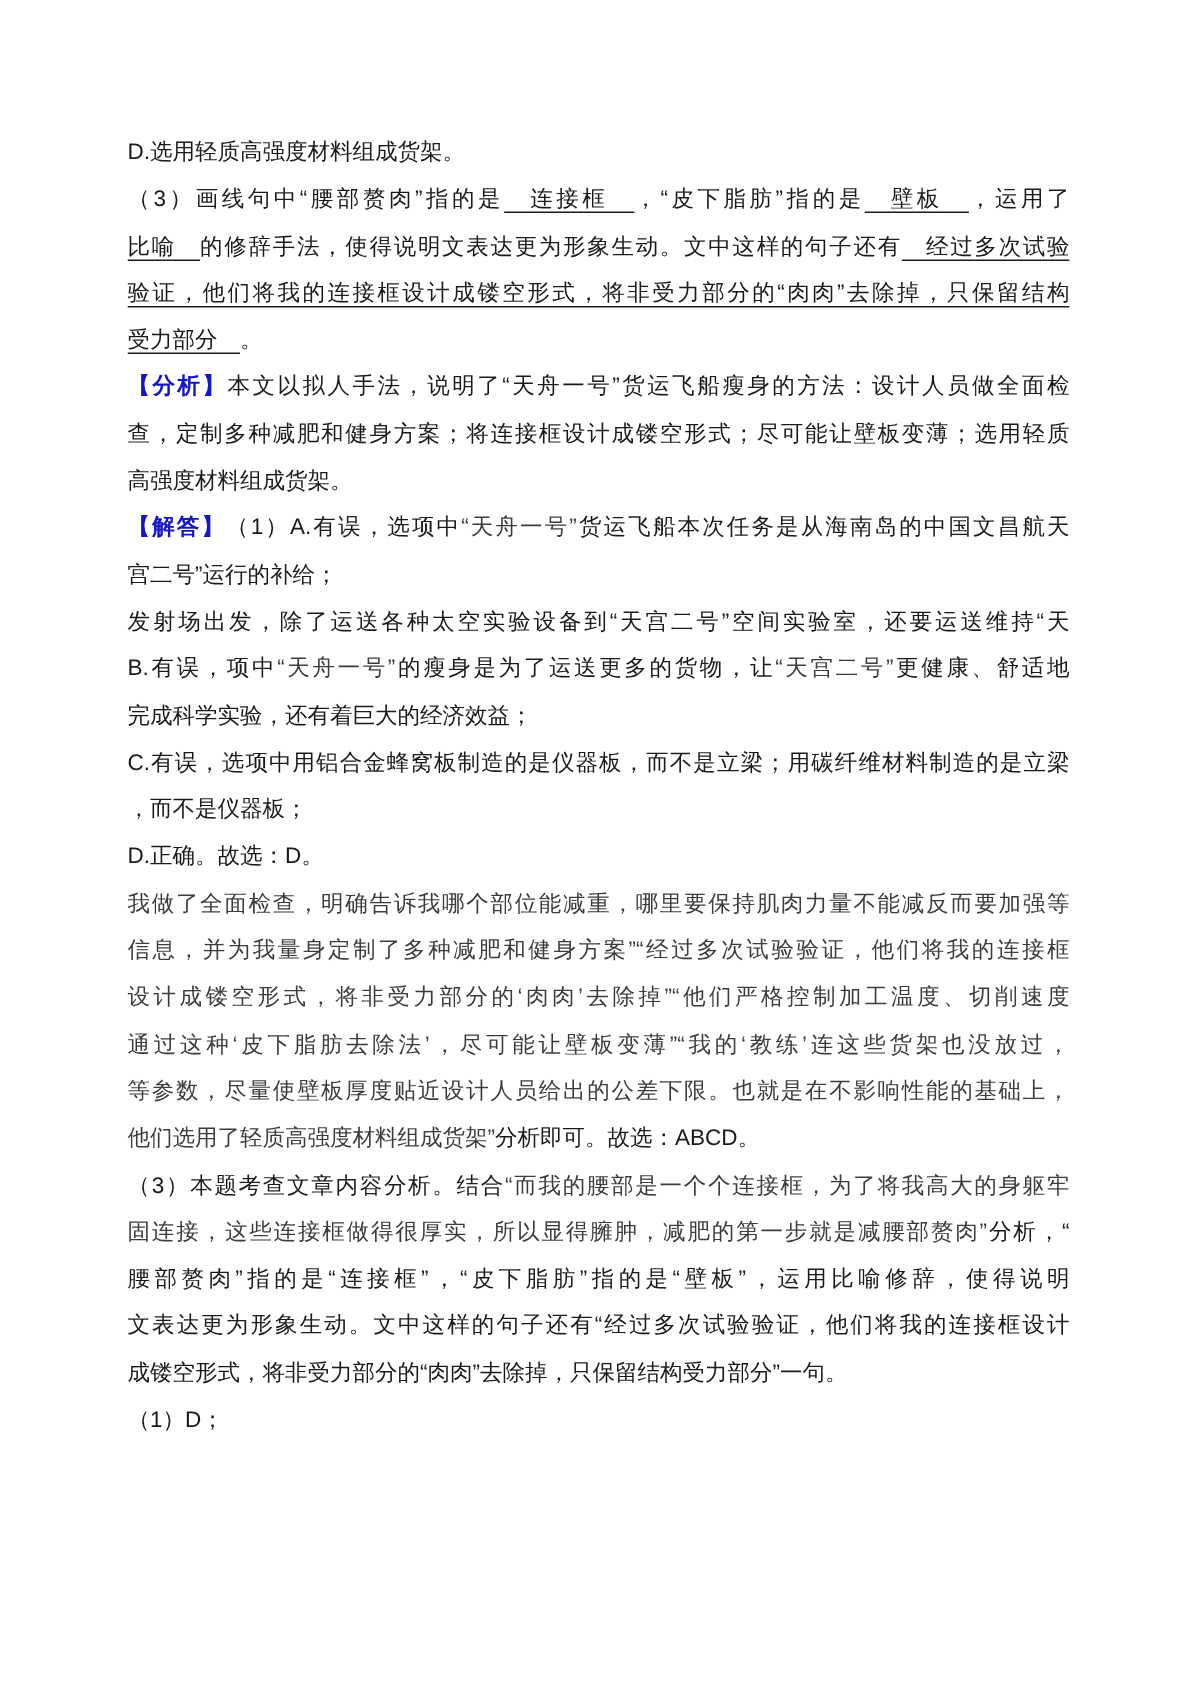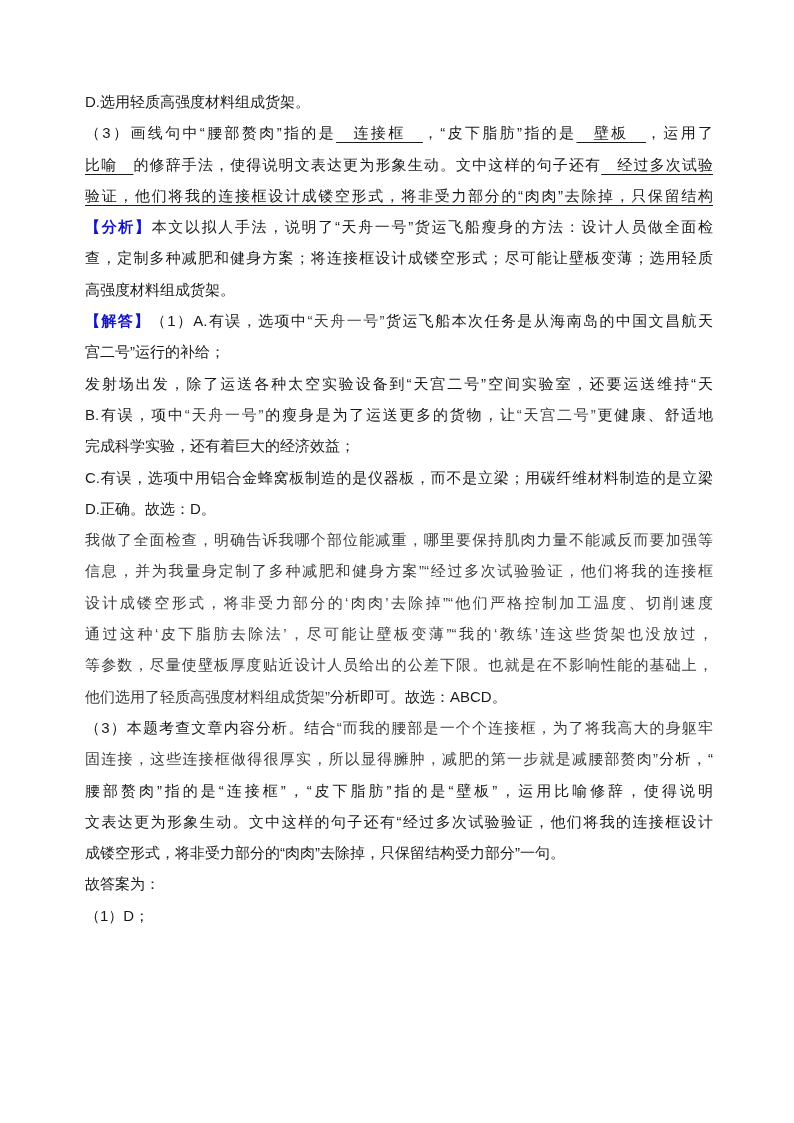--- a/index.html
+++ b/index.html
@@ -49,37 +49,38 @@
 </style>
 </head>
 <body>
 
 <div class="page">
   <div class="doc">
       <div class="line l"><span class="seg n">D.选用轻质高强度材料组成货架。</span></div>
       <div class="line j"><span class="seg n">（3）画线句中“腰部赘肉”指的是</span><span class="seg u">　连接框　</span><span class="seg n">，“皮下脂肪”指的是</span><span class="seg u">　壁板　</span><span class="seg n">，运用了</span></div>
       <div class="line j"><span class="seg u">比喻　</span><span class="seg n">的修辞手法，使得说明文表达更为形象生动。文中这样的句子还有</span><span class="seg u">　经过多次试验</span></div>
       <div class="line j"><span class="seg u">验证，他们将我的连接框设计成镂空形式，将非受力部分的“肉肉”去除掉，只保留结构</span></div>
+      <div class="line l"><span class="seg u">受力部分　</span><span class="seg n">。</span></div>
       <div class="line j"><span class="seg b">【分析】</span><span class="seg n">本文以拟人手法，说明了“天舟一号”货运飞船瘦身的方法：设计人员做全面检</span></div>
       <div class="line j"><span class="seg n">查，定制多种减肥和健身方案；将连接框设计成镂空形式；尽可能让壁板变薄；选用轻质</span></div>
       <div class="line l"><span class="seg n">高强度材料组成货架。</span></div>
       <div class="line j"><span class="seg b">【解答】</span><span class="seg n">（1）A.有误，选项中</span><span class="seg q">“天舟一号”</span><span class="seg n">货运飞船本次任务是从海南岛的中国文昌航天</span></div>
       <div class="line l"><span class="seg n">宫二号”运行的补给；</span></div>
       <div class="line j"><span class="seg n">发射场出发，除了运送各种太空实验设备到“天宫二号”空间实验室，还要运送维持“天</span></div>
       <div class="line j"><span class="seg n">B.有误，项中</span><span class="seg q">“天舟一号”</span><span class="seg n">的瘦身是为了运送更多的货物，让</span><span class="seg q">“天宫二号”</span><span class="seg n">更健康、舒适地</span></div>
       <div class="line l"><span class="seg n">完成科学实验，还有着巨大的经济效益；</span></div>
       <div class="line j"><span class="seg n">C.有误，选项中用铝合金蜂窝板制造的是仪器板，而不是立梁；用碳纤维材料制造的是立梁</span></div>
+      <div class="line l"><span class="seg n">，而不是仪器板；</span></div>
       <div class="line l"><span class="seg n">D.正确。故选：D。</span></div>
       <div class="line j"><span class="seg q">我做了全面检查，明确告诉我哪个部位能减重，哪里要保持肌肉力量不能减反而要加强等</span></div>
       <div class="line j"><span class="seg q">信息，并为我量身定制了多种减肥和健身方案”“经过多次试验验证，他们将我的连接框</span></div>
       <div class="line j"><span class="seg q">设计成镂空形式，将非受力部分的‘肉肉’去除掉”“他们严格控制加工温度、切削速度</span></div>
       <div class="line j"><span class="seg q">通过这种‘皮下脂肪去除法’，尽可能让壁板变薄”“我的‘教练’连这些货架也没放过，</span></div>
       <div class="line j"><span class="seg q">等参数，尽量使壁板厚度贴近设计人员给出的公差下限。也就是在不影响性能的基础上，</span></div>
       <div class="line l"><span class="seg q">他们选用了轻质高强度材料组成货架”</span><span class="seg n">分析即可。故选：ABCD。</span></div>
       <div class="line j"><span class="seg n">（3）本题考查文章内容分析。结合</span><span class="seg q">“而我的腰部是一个个连接框，为了将我高大的身躯牢</span></div>
       <div class="line j"><span class="seg q">固连接，这些连接框做得很厚实，所以显得臃肿，减肥的第一步就是减腰部赘肉”</span><span class="seg n">分析，“</span></div>
       <div class="line j"><span class="seg n">腰部赘肉”指的是“连接框”，“皮下脂肪”指的是“壁板”，运用比喻修辞，使得说明</span></div>
       <div class="line j"><span class="seg n">文表达更为形象生动。文中这样的句子还有“经过多次试验验证，他们将我的连接框设计</span></div>
       <div class="line l"><span class="seg n">成镂空形式，将非受力部分的“肉肉”去除掉，只保留结构受力部分”一句。</span></div>
-      <div class="line l"><span class="seg n">故答案为：</span></div>
       <div class="line l"><span class="seg n">（1）D；</span></div>
     </div>
 </div>
 
 </body></html>

